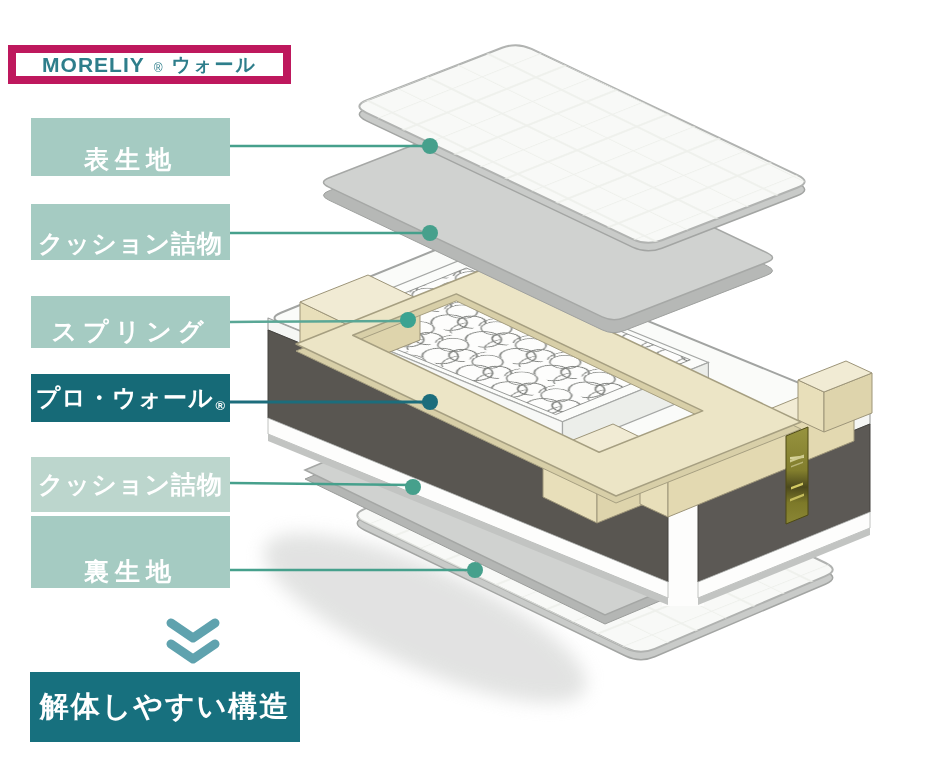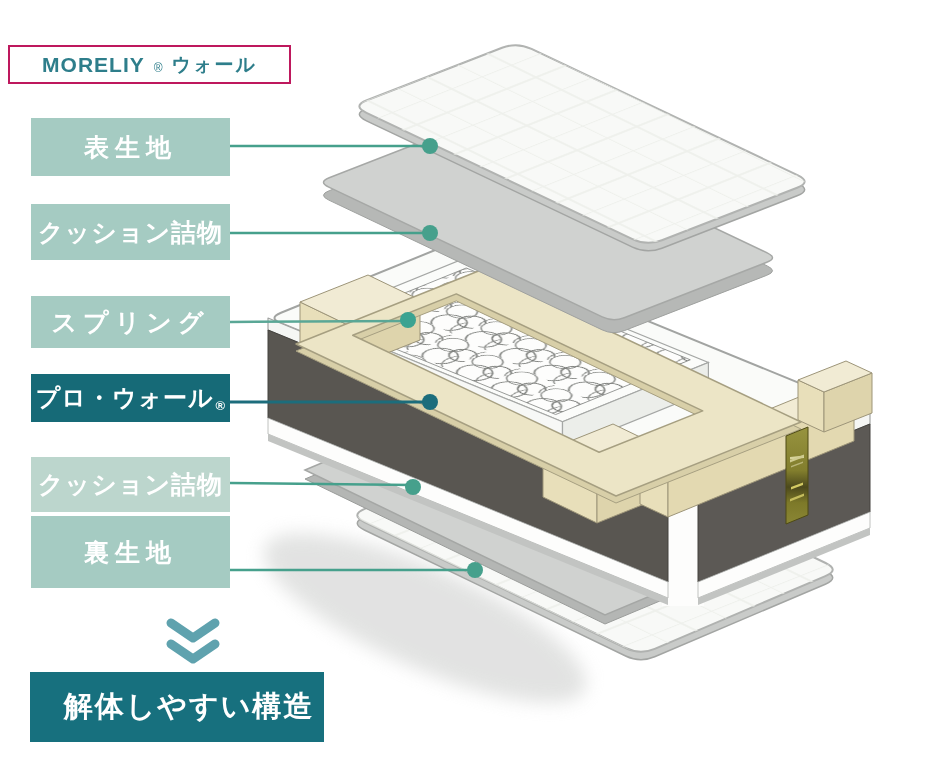--- a/index.html
+++ b/index.html
@@ -3,47 +3,47 @@
 <meta charset="utf-8">
 <style>
   html,body{margin:0;padding:0;background:#ffffff;}
   .stage{
     position:relative;width:929px;height:777px;background:#ffffff;overflow:hidden;
     font-family:"Liberation Sans","DejaVu Sans",sans-serif;
   }
   .diagram-svg{position:absolute;left:0;top:0;width:929px;height:777px;}
   .title-box{
     position:absolute;left:8px;top:45px;width:283px;height:39px;
-    border:2px solid #be185d;background:#ffffff;color:#2e7e8b;
+    border:8px solid #be185d;background:#ffffff;color:#2e7e8b;
     display:flex;align-items:center;justify-content:center;gap:9px;box-sizing:border-box;
   }
   .title-brand{font-weight:bold;font-size:21px;letter-spacing:1px;}
   .title-reg{font-size:12px;margin-top:7px;}
   .title-text{font-size:19px;font-weight:bold;letter-spacing:2px;}
   .label-box{
     position:absolute;left:31px;width:199px;
     display:flex;align-items:center;justify-content:center;
     color:#ffffff;font-weight:bold;font-size:25px;letter-spacing:1px;white-space:nowrap;
   }
   .label-box.wide{letter-spacing:6px;}
-  .v-light{background:#a5cbc2;}
+  .v-light{background:#a5cbc2;align-items:flex-end;}
   .v-lighter{background:#bcd6cd;}
   .v-dark{background:#166a77;font-size:24px;}
   .label-reg{font-size:13px;align-self:flex-end;margin:0 0 9px 2px;letter-spacing:0;}
   .lb1{top:118px;height:58px;}
   .lb2{top:204px;height:56px;}
   .lb3{top:296px;height:52px;}
   .lb4{top:374px;height:48px;}
   .lb5{top:457px;height:55px;}
   .lb6{top:516px;height:72px;}
   .chevron-wrap{position:absolute;left:163px;top:616px;width:60px;height:48px;}
   .conclusion{
     position:absolute;left:30px;top:672px;width:270px;height:70px;
     background:#17707e;color:#ffffff;font-weight:bold;font-size:29px;letter-spacing:2px;
-    display:flex;align-items:center;justify-content:center;white-space:nowrap;padding-left:24px;
+    display:flex;align-items:center;justify-content:center;white-space:nowrap;
   }
 </style>
 </head>
 <body>
 
 <div class="stage">
 
   <svg class="diagram-svg" viewBox="0 0 929 777" aria-hidden="true">
     <defs>
       <pattern id="quilt" width="64" height="56" patternUnits="userSpaceOnUse" patternTransform="matrix(0.93,-0.37,0.9,0.44,0,0)">

